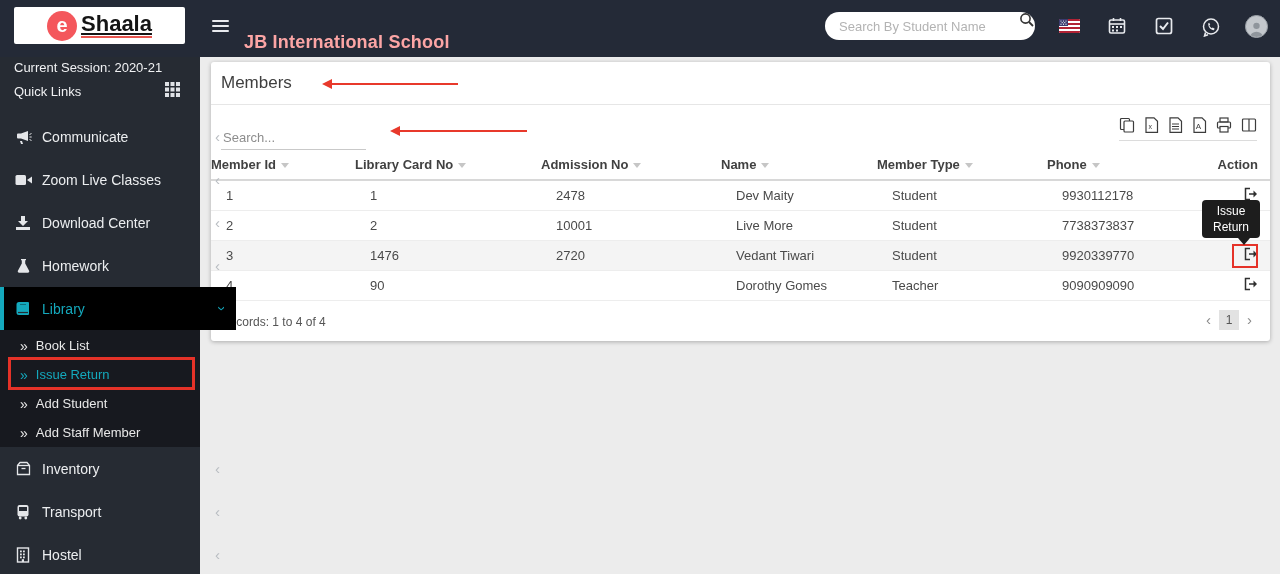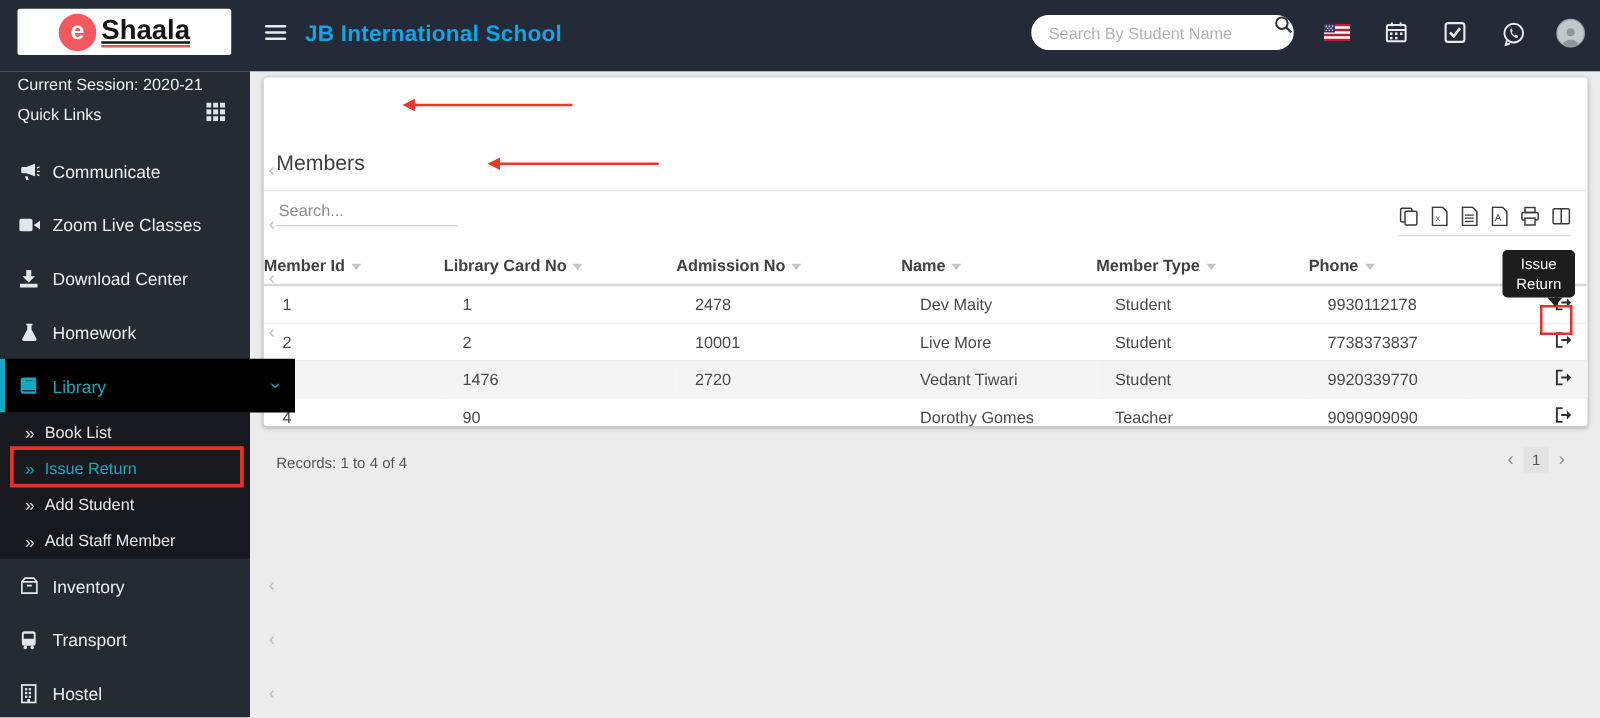--- a/index.html
+++ b/index.html
@@ -6,21 +6,21 @@
   html,body { width:1280px; height:574px; font-family:"Liberation Sans","DejaVu Sans",sans-serif; overflow:hidden; }
   body { position:relative; background:#ececec; }
 
   
   .header { position:absolute; left:0; top:0; width:1280px; height:57px; background:#242a37; z-index:5; }
   .logo-box { position:absolute; left:14px; top:7px; width:171px; height:37px; background:#fff; border-radius:2px; display:flex; align-items:center; justify-content:center; gap:4px; }
   .logo-e { width:30px; height:30px; background:#f4575c; border-radius:50%; color:#fff; font-weight:bold; font-size:20px; display:flex; align-items:center; justify-content:center; }
   .logo-name { font-size:22px; font-weight:bold; color:#151515; text-decoration:underline; border-bottom:2px solid #e8554f; line-height:1; padding-bottom:1px; }
   .hamburger { position:absolute; left:212px; top:20px; width:17px; cursor:pointer; }
   .hamburger div { height:2px; background:#e8eaee; margin-bottom:3px; border-radius:1px; }
-  .app-title { position:absolute; left:244px; top:17px; font-size:18px; font-weight:bold; color:#0ea5e9; letter-spacing:.2px; }
+  .app-title { position:absolute; left:244px; top:32px; font-size:18px; font-weight:bold; color:#fca5a5; letter-spacing:.2px; }
   .hdr-search { position:absolute; left:825px; top:12px; width:210px; height:28px; background:#fff; border-radius:14px; display:flex; }
   .hdr-search input { border:none; outline:none; background:transparent; flex:1; padding:0 4px 0 14px; font-size:13px; color:#444; font-family:inherit; }
   .hdr-search input::placeholder { color:#b3b3b3; }
   .hdr-search .mag { margin-right:10px; display:flex; }
   .hdr-icon { position:absolute; top:17px; display:flex; cursor:pointer; }
   .flag { left:1059px; top:19px; width:21px; height:14px; position:absolute; overflow:hidden; border-radius:1px; }
   .avatar { position:absolute; left:1245px; top:15px; width:23px; height:23px; border-radius:50%; background:#c3c7cc; border:1px solid #9aa0a7; display:flex; align-items:flex-end; justify-content:center; overflow:hidden; }
 
   
   .sidebar { position:absolute; left:0; top:57px; width:200px; height:517px; background:#262b33; z-index:4; color:#eceef0; }
@@ -35,24 +35,24 @@
   .nav-item.active .nicon { margin-left:10px; }
   .nav-item.active .chev { color:#14a9bd; display:inline-block; transform:rotate(-90deg); margin-right:14px; }
   .submenu { position:absolute; left:0; top:273px; width:200px; height:117px; background:#17191f; }
   .sub-item { position:absolute; left:0; width:200px; height:29px; display:flex; align-items:center; font-size:13px; color:#e8e8e8; cursor:pointer; }
   .sub-item .dchev { margin-left:20px; margin-right:8px; font-size:14px; color:#e8e8e8; }
   .sub-item.active, .sub-item.active .dchev { color:#14a9bd; }
 
   
   .content-bg { position:absolute; left:200px; top:57px; width:1080px; height:517px; background:#ececec; }
   .card { position:absolute; left:211px; top:62px; width:1059px; height:279px; background:#fff; border-radius:3px; box-shadow:0 1px 4px rgba(0,0,0,.28); z-index:2; }
-  .card-title-row { height:43px; border-bottom:1px solid #e6e6e6; display:flex; align-items:center;margin-top:48px; }
+  .card-title-row { height:43px; border-bottom:1px solid #e6e6e6; display:flex; align-items:center; }
   .card-title { margin-left:10px; font-size:17px; color:#3f3f3f; }
   .toolbar { position:relative; height:45px; }
-  .tbl-search { position:absolute; left:10px; top:4px; }
+  .tbl-search { position:absolute; left:10px; top:21px; }
   .tbl-search input { border:none; border-bottom:1px solid #c9c9c9; width:145px; font-size:13px; padding:4px 2px; outline:none; color:#444; font-family:inherit; }
   .tbl-search input::placeholder { color:#8d8d8d; }
   .export-icons { position:absolute; right:13px; top:12px; display:flex; gap:9px; border-bottom:1px solid #dcdcdc; padding-bottom:7px; }
   .export-icons span { display:flex; cursor:pointer; }
 
   table.members { width:100%; border-collapse:collapse; table-layout:fixed; }
   table.members th { text-align:left; font-size:13px; color:#414141; font-weight:bold; height:30px; border-bottom:2px solid #d8d8d8; white-space:nowrap; cursor:pointer; }
   table.members td { font-size:13px; color:#4a4a4a; height:30px; padding-left:15px; border-bottom:1px solid #ededed; white-space:nowrap; }
   table.members th.action, table.members td.action { text-align:right; padding-right:12px; }
   tr.highlight td { background:#f4f4f4; }

